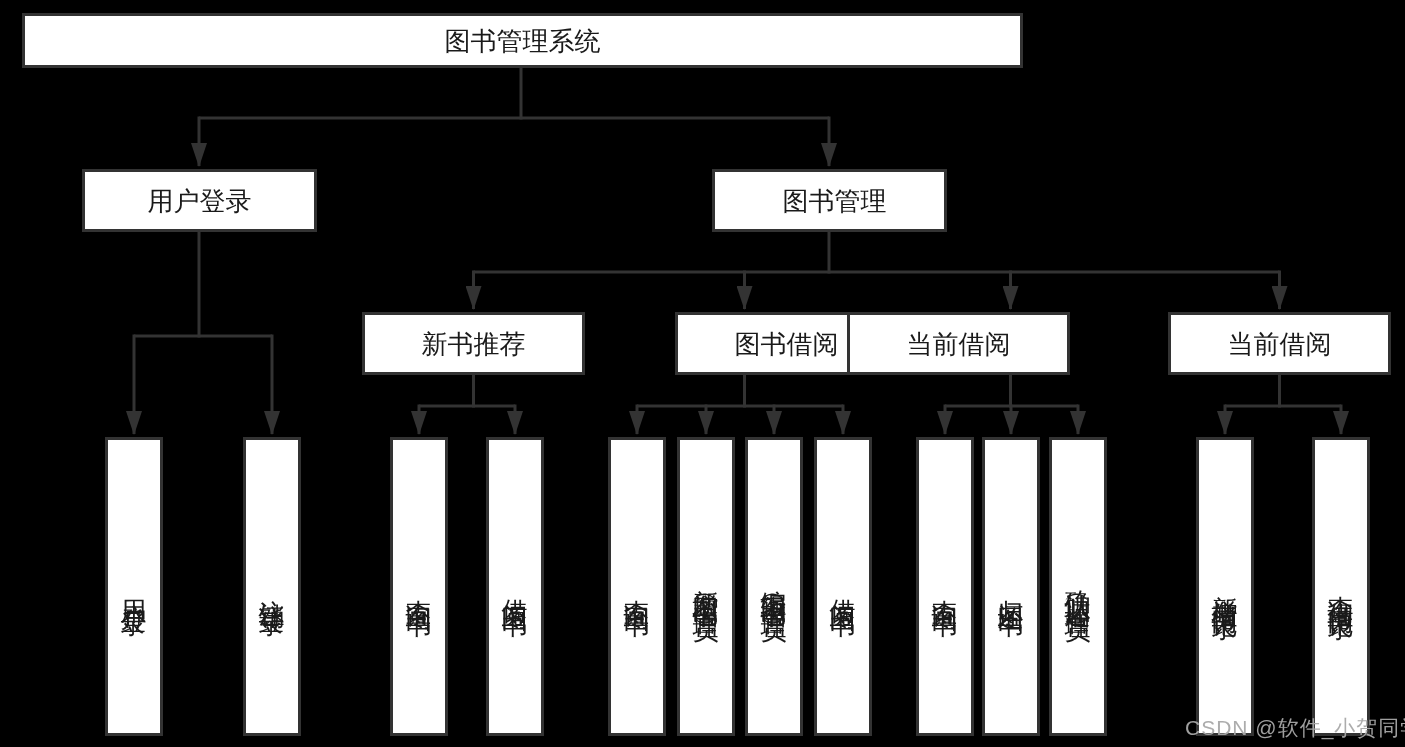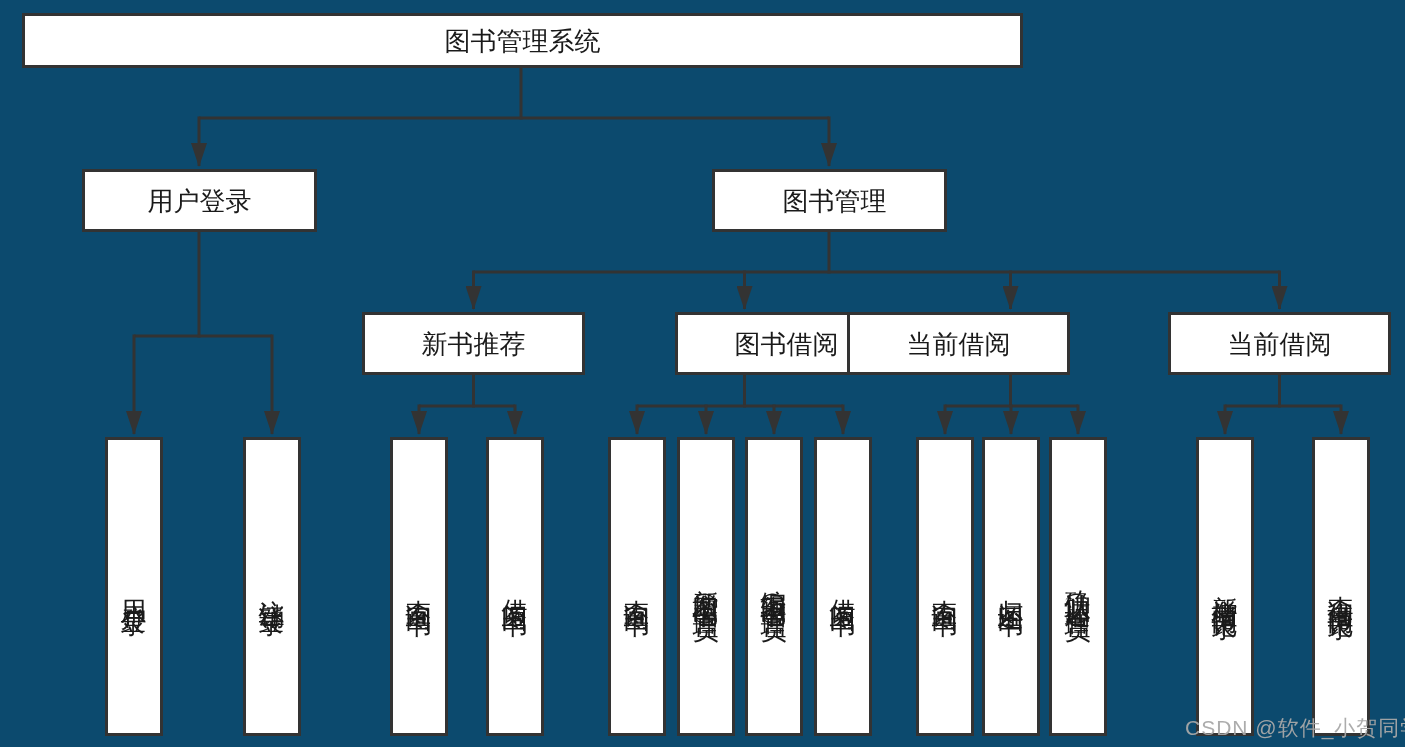--- a/index.html
+++ b/index.html
@@ -1,20 +1,20 @@
 <!DOCTYPE html>
 <html><head>
 <meta charset="utf-8">
 <style>
   html, body { margin: 0; padding: 0; background: #ffffff; }
   .canvas {
     position: relative;
     width: 1405px;
     height: 747px;
-    background: #0c4a6e;
+    background: #000000;
     font-family: "Liberation Sans", "DejaVu Sans", sans-serif;
     overflow: hidden;
   }
   .wires {
     position: absolute;
     left: 0; top: 0;
     width: 1405px; height: 747px;
     pointer-events: none;
   }
   .box {

